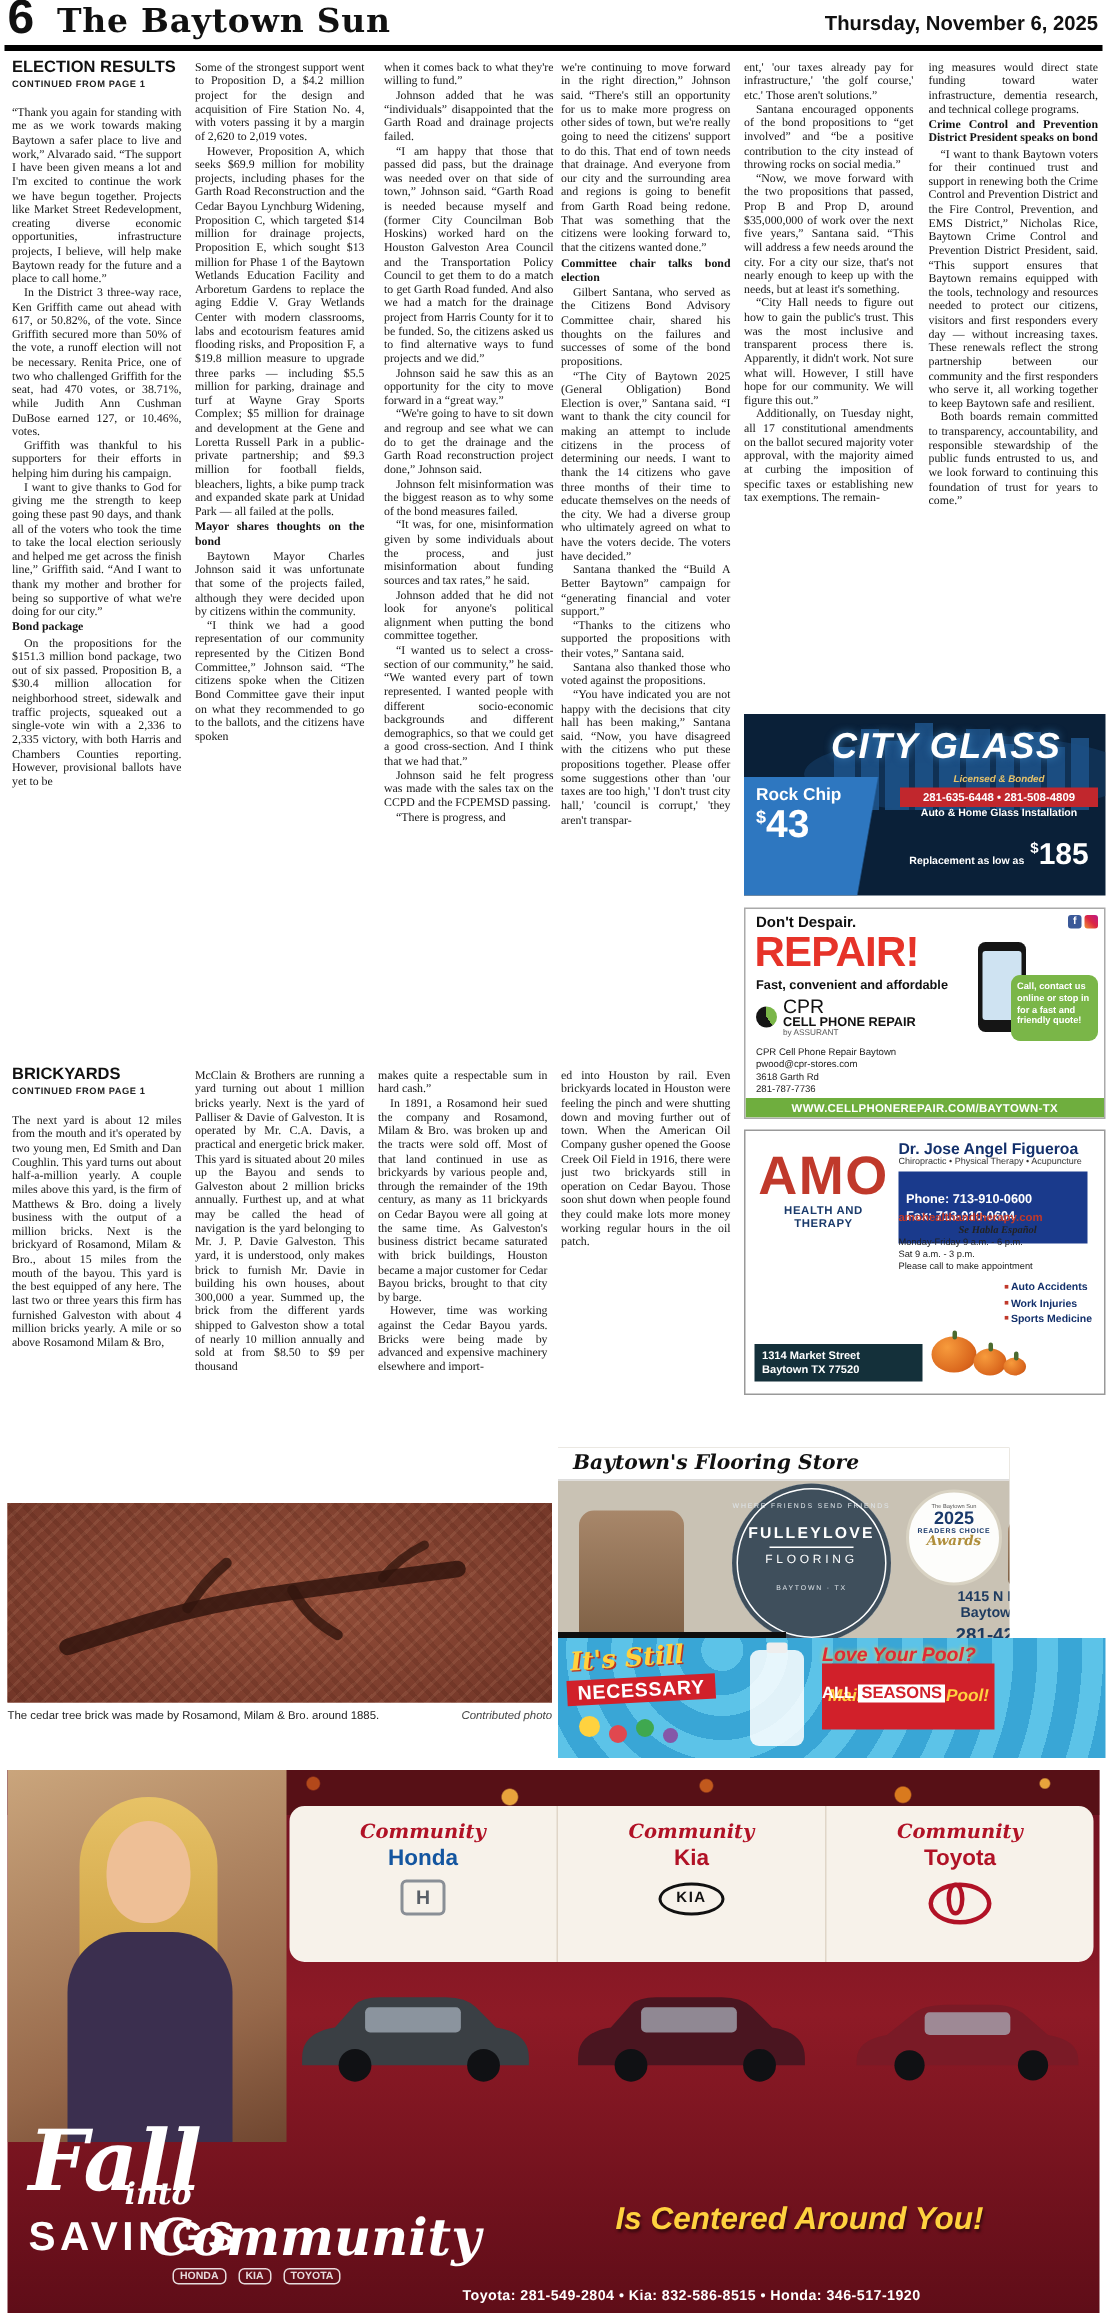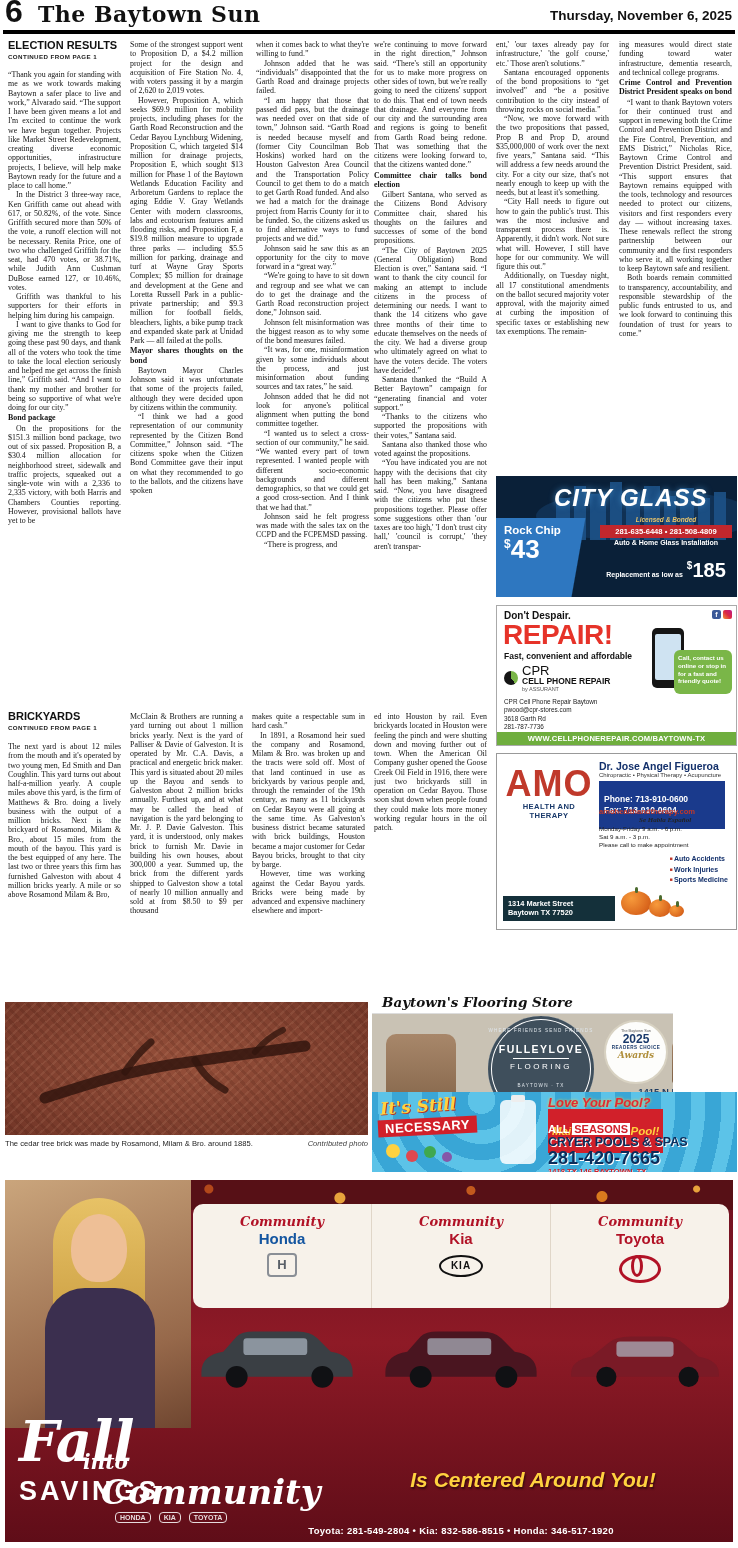--- a/index.html
+++ b/index.html
@@ -308,21 +308,21 @@
     </div>
     <div class="pumpkin" style="left:124px;bottom:14px;width:30px;height:24px;"></div>
     <div class="pumpkin" style="left:152px;bottom:12px;width:22px;height:18px;"></div>
     <div class="pumpkin" style="left:172px;bottom:12px;width:15px;height:12px;"></div>
     <div class="amo-addr">
       <div>1314 Market Street</div>
       <div>Baytown TX 77520</div>
     </div>
   </div>
 
-  <div class="ad floor" style="left:372px;top:992px;width:301px;height:150px;">
+  <div class="ad floor" style="left:372px;top:965px;width:301px;height:150px;">
     <div class="fl-top">
       <div class="fl-script">Baytown's Flooring Store</div>
     </div>
     <div class="fl-chair" style="left:14px;top:42px;width:70px;height:88px;"></div>
     <div class="fl-chair" style="left:300px;top:46px;width:54px;height:46px;"></div>
     <div class="fl-circle">
       <div class="fl-arc">WHERE FRIENDS SEND FRIENDS</div>
       <div class="fl-n1">FULLEYLOVE</div>
       <div class="fl-div"></div>
       <div class="fl-n2">FLOORING</div>
@@ -362,26 +362,20 @@
     <div class="cr-its">It's Still</div>
     <div class="cr-nec">NECESSARY</div>
     <div class="toy" style="left:14px;top:52px;width:14px;height:14px;background:#ffd23f;"></div>
     <div class="toy" style="left:34px;top:58px;width:12px;height:12px;background:#e0484f;"></div>
     <div class="toy" style="left:52px;top:54px;width:12px;height:12px;background:#3fa84f;"></div>
     <div class="toy" style="left:70px;top:60px;width:10px;height:10px;background:#8557a8;"></div>
     <div class="cr-jug"></div>
     <div class="cr-love">Love Your Pool?</div>
     <div class="cr-maint">Maintain Your Pool!</div>
     <div class="cr-all"><span style="color:#fff;background:none;padding:0;">ALL</span> <span>SEASONS</span></div>
-    <div class="cr-block">
-      <div class="cr-name">CRYER POOLS &amp; SPAS</div>
-      <div class="cr-tel">281-420-7665</div>
-      <div class="cr-addr">1418 TX-146 BAYTOWN, TX</div>
-
-    </div>
   </div>
 
   <div class="ad community" style="left:5px;top:1180px;width:728px;height:362px;">
     <div class="cm-leaves"></div>
     <div class="cm-model">
       <div class="cm-hair"></div>
       <div class="cm-face"></div>
       <div class="cm-body"></div>
     </div>
     <div class="cm-panel">

